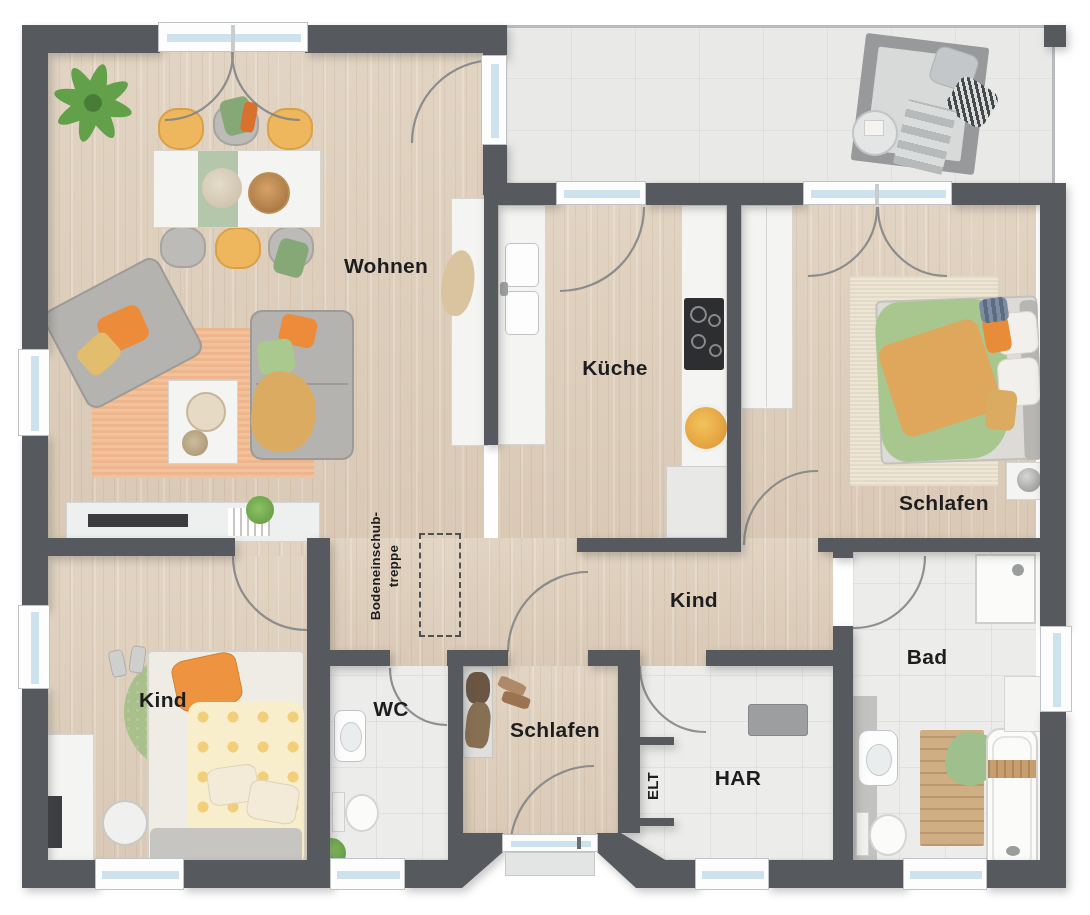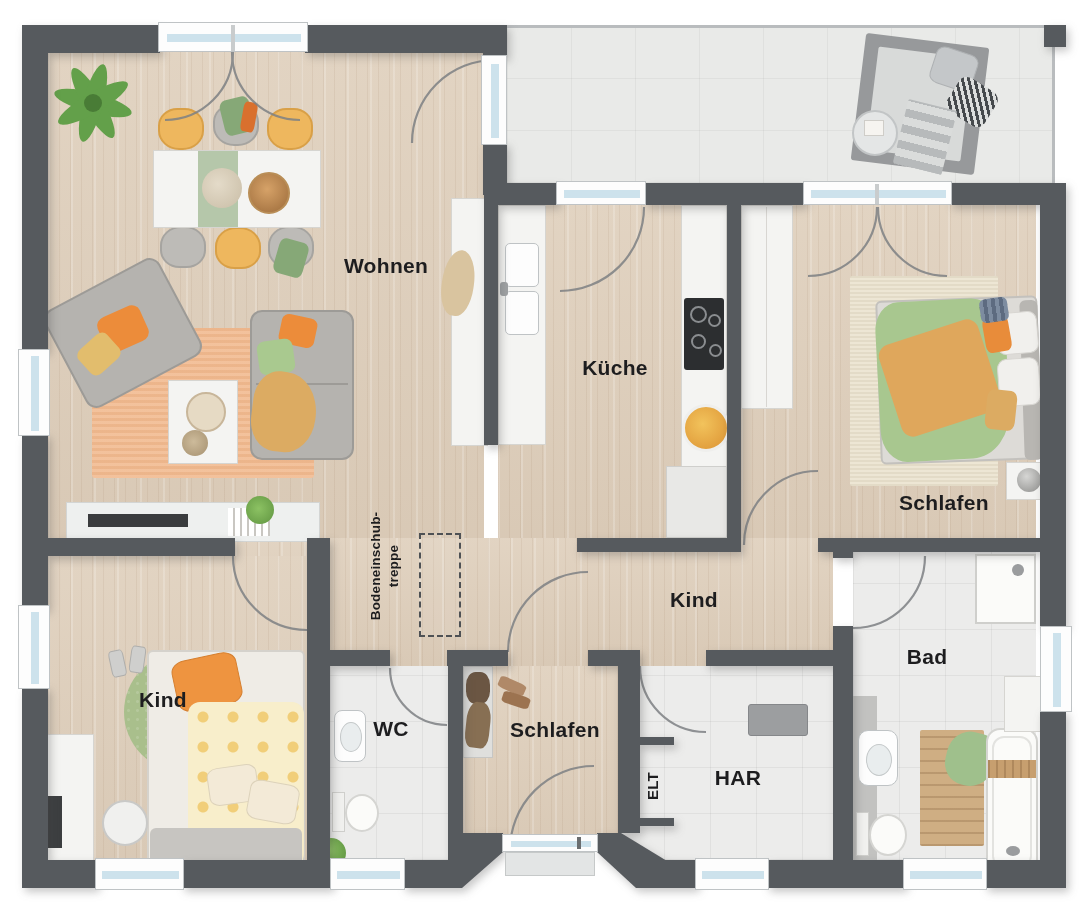--- a/index.html
+++ b/index.html
@@ -277,21 +277,21 @@
     <div class="mull" style="left:74px;top:2px;width:4px;height:12px;background:#6a6d6f;"></div>
   </div>
   <div class="abs" style="left:505px;top:852px;width:90px;height:24px;background:#e3e5e5;border:1px solid #c6c9c9;box-sizing:border-box;"></div>
 
   <div class="label" style="left:386px;top:266px;">Wohnen</div>
   <div class="label" style="left:615px;top:368px;">Küche</div>
   <div class="label" style="left:900px;top:503px;margin-left:44px;">Schlafen</div>
   <div class="label" style="left:694px;top:600px;">Kind</div>
   <div class="label" style="left:927px;top:657px;">Bad</div>
   <div class="label" style="left:163px;top:700px;">Kind</div>
-  <div class="label" style="left:391px;top:729px;">WC</div>
+  <div class="label" style="left:391px;top:709px;">WC</div>
   <div class="label" style="left:555px;top:730px;">Schlafen</div>
   <div class="label" style="left:738px;top:778px;">HAR</div>
   <div class="label label-sm vtext" style="left:652px;top:786px;">ELT</div>
 
   <div class="abs dashedbox" style="left:419px;top:533px;width:42px;height:104px;"></div>
   <div class="attic-lines abs vtext" style="left:385px;top:566px;">
     <span>Bodeneinschub-</span>
     <span>treppe</span>
   </div>
 

